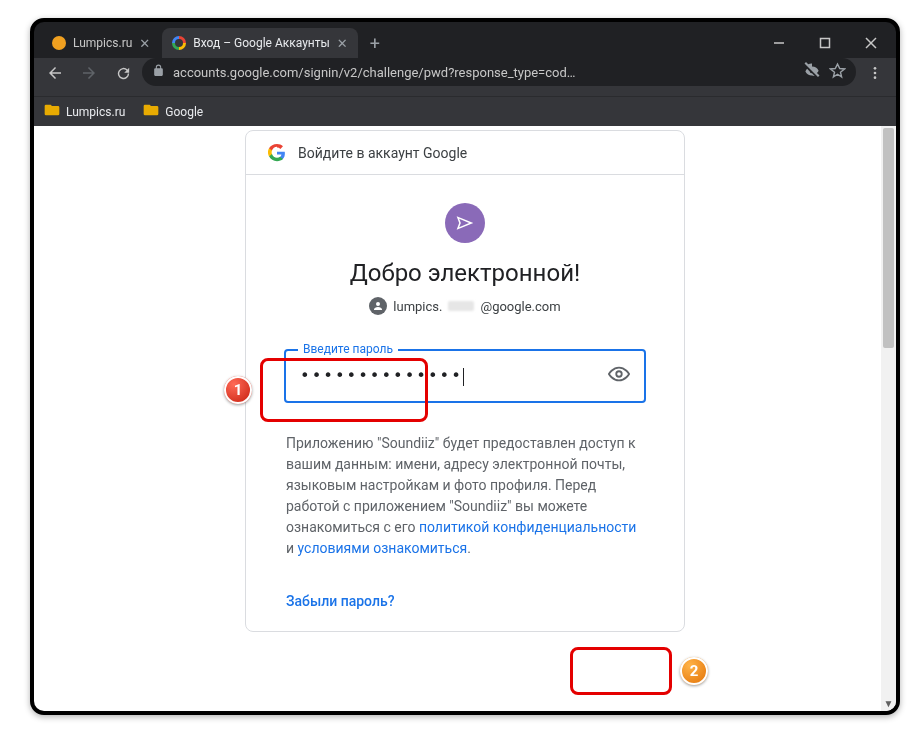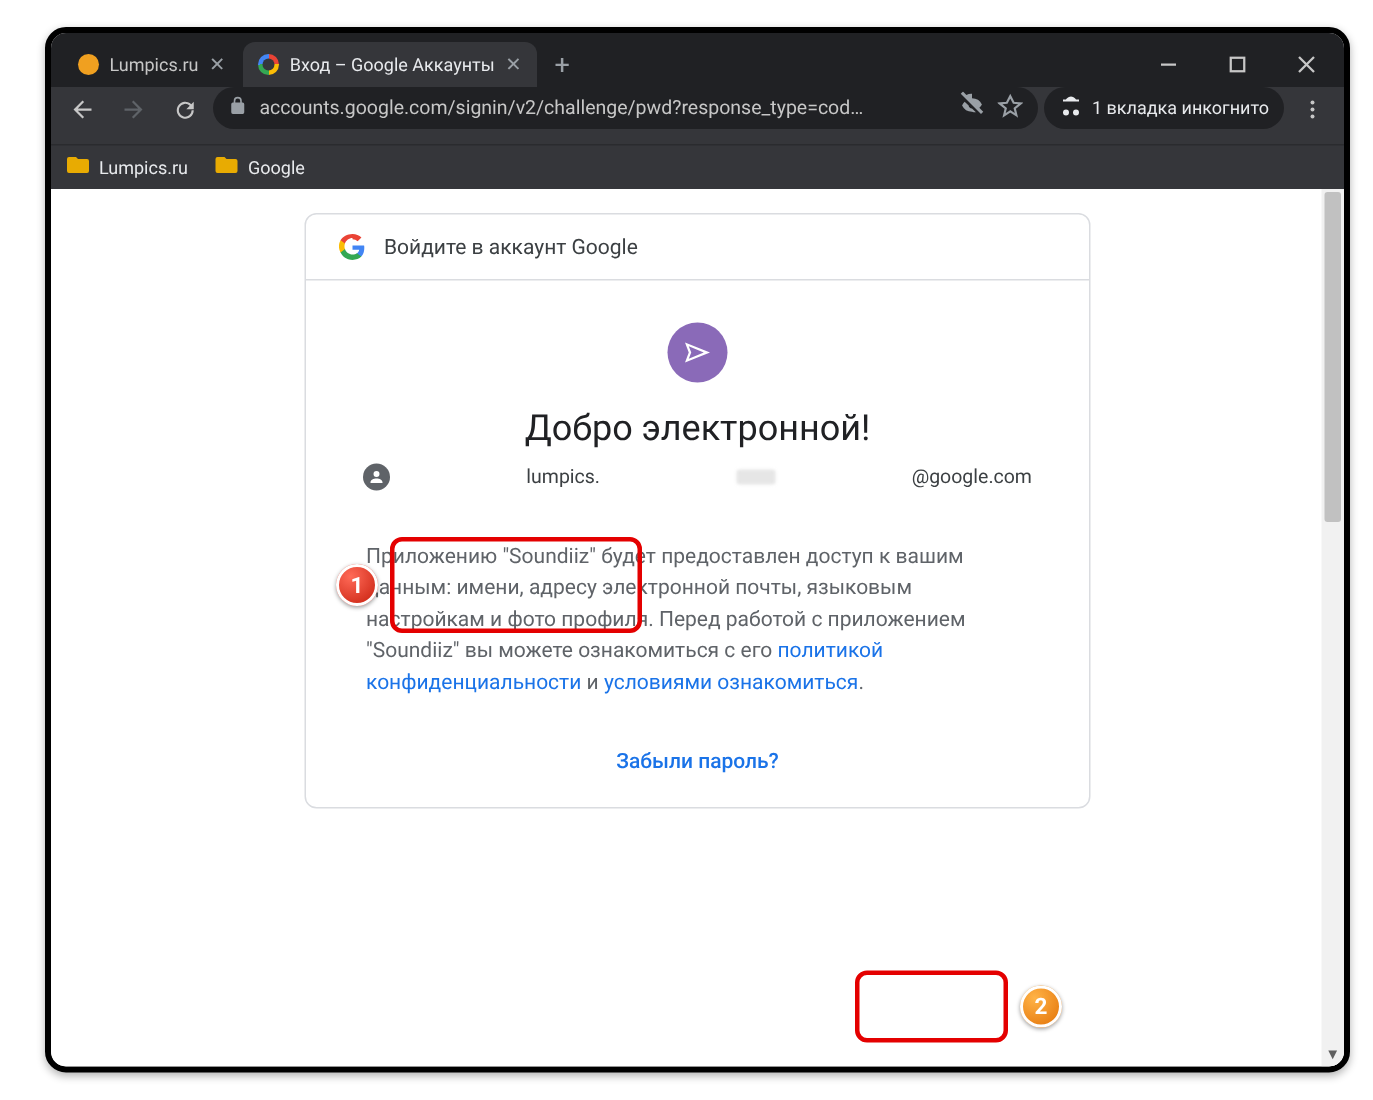--- a/index.html
+++ b/index.html
@@ -13,21 +13,21 @@
   }
   
   .window-frame {
     position: absolute;
     top: 18px; left: 30px; right: 15px; bottom: 18px;
     border: 4px solid #000;
     border-radius: 14px;
     overflow: hidden;
     display: flex;
     flex-direction: column;
-    background: #e5e5e5;
+    background: #000000;
     box-shadow: 0 2px 6px rgba(0,0,0,.3);
   }
   
   .titlebar {
     height: 36px;
     background: #202124;
     display: flex;
     align-items: flex-end;
   }
   .tabs {
@@ -113,22 +113,22 @@
     position:absolute; right:0; top:0; bottom:0; width:15px; background:#f1f1f1;
   }
   .scroll-thumb {
     position:absolute; right:2px; top:2px; width:11px; height:220px; background:#c1c1c1; border-radius:2px;
   }
   .scroll-arrow {
     position:absolute; right:0; width:15px; height:15px; display:flex; align-items:center; justify-content:center;
     color:#606060; font-size:10px;
   }
   .card {
-    position:absolute; top:16px; left:50%; transform:translateX(-50%);
-    width:524px;
+    position:absolute; top:4px; left:50%; transform:translateX(-50%);
+    width:440px;
     border:1px solid #dadce0; border-radius:8px;
     padding: 0 0 22px;
   }
   .card-header {
     height:44px; display:flex; align-items:center; gap:12px;
     padding:0 22px; border-bottom:1px solid #dadce0;
     font-size:14px; color:#3c4043;
   }
   .g-logo {
     width:18px; height:18px; position:relative; display:inline-block;
@@ -136,21 +136,21 @@
   .g-logo svg { width:18px; height:18px; display:block; }
   .card-body { padding: 28px 38px 0; text-align:center; }
   .app-badge {
     width:40px; height:40px; border-radius:50%; background:#8a6ab8;
     margin:0 auto 16px; display:flex; align-items:center; justify-content:center;
     color:#fff;
   }
   .app-badge svg { width:20px; height:20px; }
   .welcome { font-size:24px; color:#202124; font-weight:400; margin-bottom:10px; }
   .email-row {
-    display:flex; align-items:center; justify-content:space-between; gap:6px;
+    display:flex; align-items:center; justify-content:center; gap:6px;
     color:#3c4043; font-size:13px; margin-bottom:34px;
   }
   .email-row .avatar { width:18px; height:18px; border-radius:50%; background:#5f6368; display:flex; align-items:center; justify-content:center; }
   .email-row .avatar svg { width:12px; height:12px; fill:#fff; }
   .email-row .blur {
     display:inline-block; width:26px; height:10px; background:#e6e6e6; border-radius:2px; filter:blur(1px);
   }
   .pw-wrap {
     position:relative; border:2px solid #1a73e8; border-radius:4px;
     height:54px; display:flex; align-items:center; padding:0 14px;
@@ -172,21 +172,20 @@
   .eye-btn { color:#5f6368; }
   .eye-btn svg { width:22px; height:22px; }
   .consent {
     text-align:left; font-size:14px; color:#5f6368; line-height:1.5;
     padding: 0 2px;
   }
   .consent a { color:#1a73e8; text-decoration:none; font-weight:400; }
   .card-actions {
     margin-top: 34px; display:flex; align-items:center; justify-content:space-between;
     padding: 0 2px;
-    flex-direction: column;
   }
   .forgot { color:#1a73e8; font-size:14px; font-weight:500; }
   .next-btn {
     background:#1a73e8; color:#fff; border:none; border-radius:4px;
     font-size:14px; font-weight:500; padding:10px 26px;
   }
   
   .marker {
     position:absolute; width:28px; height:28px; border-radius:50%;
     display:flex; align-items:center; justify-content:center;
@@ -266,28 +265,20 @@
       <span style="color:#9aa0a6">
         <svg width="18" height="18" viewBox="0 0 24 24">
             <path fill="currentColor" d="M12 6a9.77 9.77 0 0 1 8.82 5.5 9.9 9.9 0 0 1-2.3 3L20 16l2 2-2 2L2 2l2-2 3 3a9.6 9.6 0 0 1 5-1zm0 12a9.77 9.77 0 0 1-8.82-5.5A9.9 9.9 0 0 1 5.5 9L9 12.5A3 3 0 0 0 12 15l3.5 3.5A9.6 9.6 0 0 1 12 18z"></path>
           </svg>
       </span>
       <span style="color:#9aa0a6">
         <svg width="17" height="17" viewBox="0 0 24 24">
             <path fill="none" stroke="currentColor" stroke-width="2" d="M12 17.3 6.2 21l1.6-6.6L2 9.8l6.8-.6L12 3l3.2 6.2 6.8.6-5.8 4.6L17.8 21z"></path>
           </svg>
       </span>
-    </div>
-    <div class="incognito-chip">
-      <span>
-        <svg width="16" height="16" viewBox="0 0 24 24">
-            <path fill="currentColor" d="M12 2C9 2 7 5 7 5H4v2h16V5h-3s-2-3-5-3zM7 15a3 3 0 1 0 3 3 3 3 0 0 0-3-3zm10 0a3 3 0 1 0 3 3 3 3 0 0 0-3-3zm-7 3h4"></path>
-          </svg>
-      </span>
-      <span>1 вкладка инкогнито</span>
     </div>
     <div class="tb-btn">
       <svg width="16" height="16" viewBox="0 0 24 24">
           <circle cx="12" cy="5" r="2" fill="currentColor"></circle>
           <circle cx="12" cy="12" r="2" fill="currentColor"></circle>
           <circle cx="12" cy="19" r="2" fill="currentColor"></circle>
         </svg>
     </div>
   </div>
 
@@ -341,20 +332,30 @@
           <span class="avatar">
             <svg viewBox="0 0 24 24">
                 <path d="M12 12a4 4 0 1 0-4-4 4 4 0 0 0 4 4zm0 2c-4 0-8 2-8 5v1h16v-1c0-3-4-5-8-5z"></path>
               </svg>
           </span>
           <span>lumpics.</span>
             <span class="blur"></span>
             <span>@google.com</span>
         </div>
 
+        <div class="pw-wrap">
+          <span class="pw-label">Введите пароль</span>
+          <span class="pw-dots"><span>••••••••••••••</span><span class="pw-cursor"></span></span>
+          <span class="eye-btn">
+            <svg viewBox="0 0 24 24">
+                <path fill="none" stroke="currentColor" stroke-width="2" d="M1 12s4-7 11-7 11 7 11 7-4 7-11 7S1 12 1 12z"></path>
+                <circle cx="12" cy="12" r="3" fill="none" stroke="currentColor" stroke-width="2"></circle>
+              </svg>
+          </span>
+        </div>
 
         <div class="consent">
           <span>Приложению "Soundiiz" будет предоставлен доступ к вашим данным: имени, адресу электронной почты, языковым настройкам и фото профиля. Перед работой с приложением "Soundiiz" вы можете ознакомиться с его </span><a href="#">политикой конфиденциальности</a><span> и </span><a href="#">условиями ознакомиться</a><span>.</span>
         </div>
 
         <div class="card-actions">
           <span class="forgot">Забыли пароль?</span>
         </div>
       </div>
     </div>

